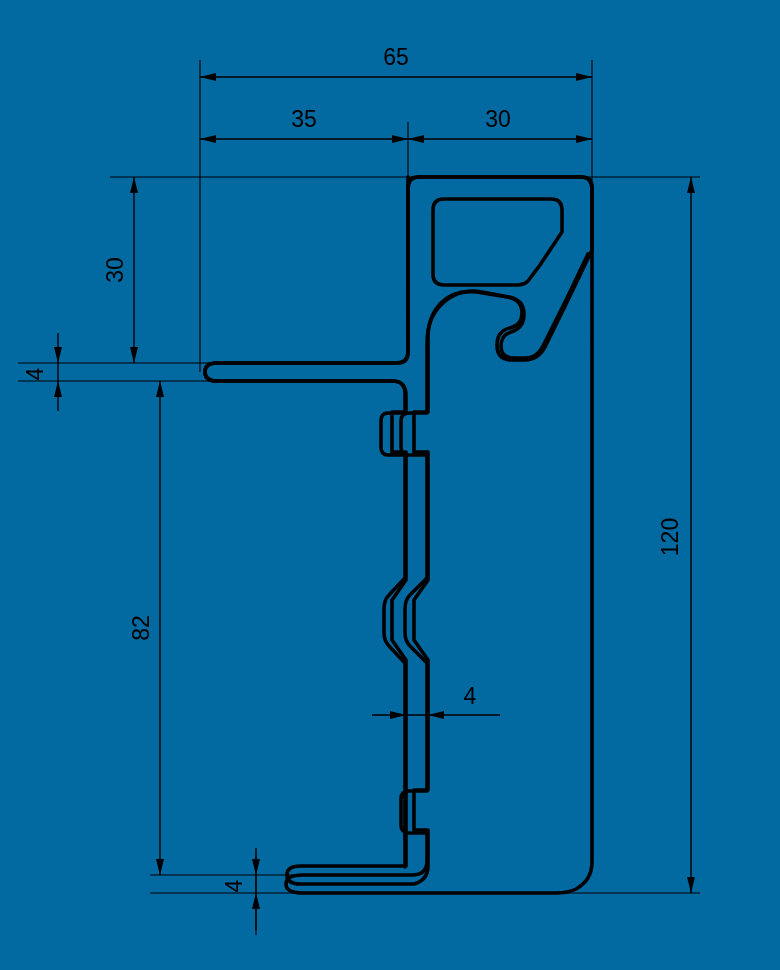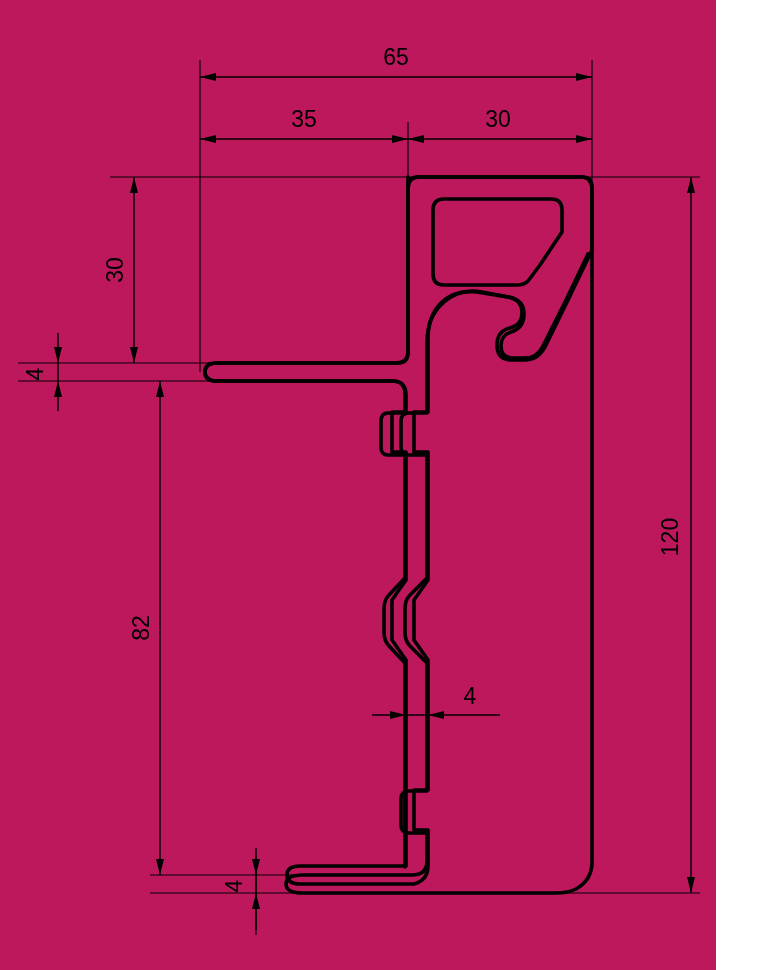--- a/index.html
+++ b/index.html
@@ -6,23 +6,23 @@
   html, body {
     margin: 0;
     padding: 0;
     background: #ffffff;
   }
   body {
     font-family: "Liberation Sans", sans-serif;
   }
   #drawing-root {
     position: relative;
-    width: 716px;
+    width: 780px;
     height: 970px;
-    background: #be185d;
+    background: #0369a1;
     overflow: hidden;
   }
   svg#drawing-canvas {
     display: block;
     width: 780px;
     height: 970px;
   }
   .profile-outline {
     fill: none;
     stroke: #000000;

